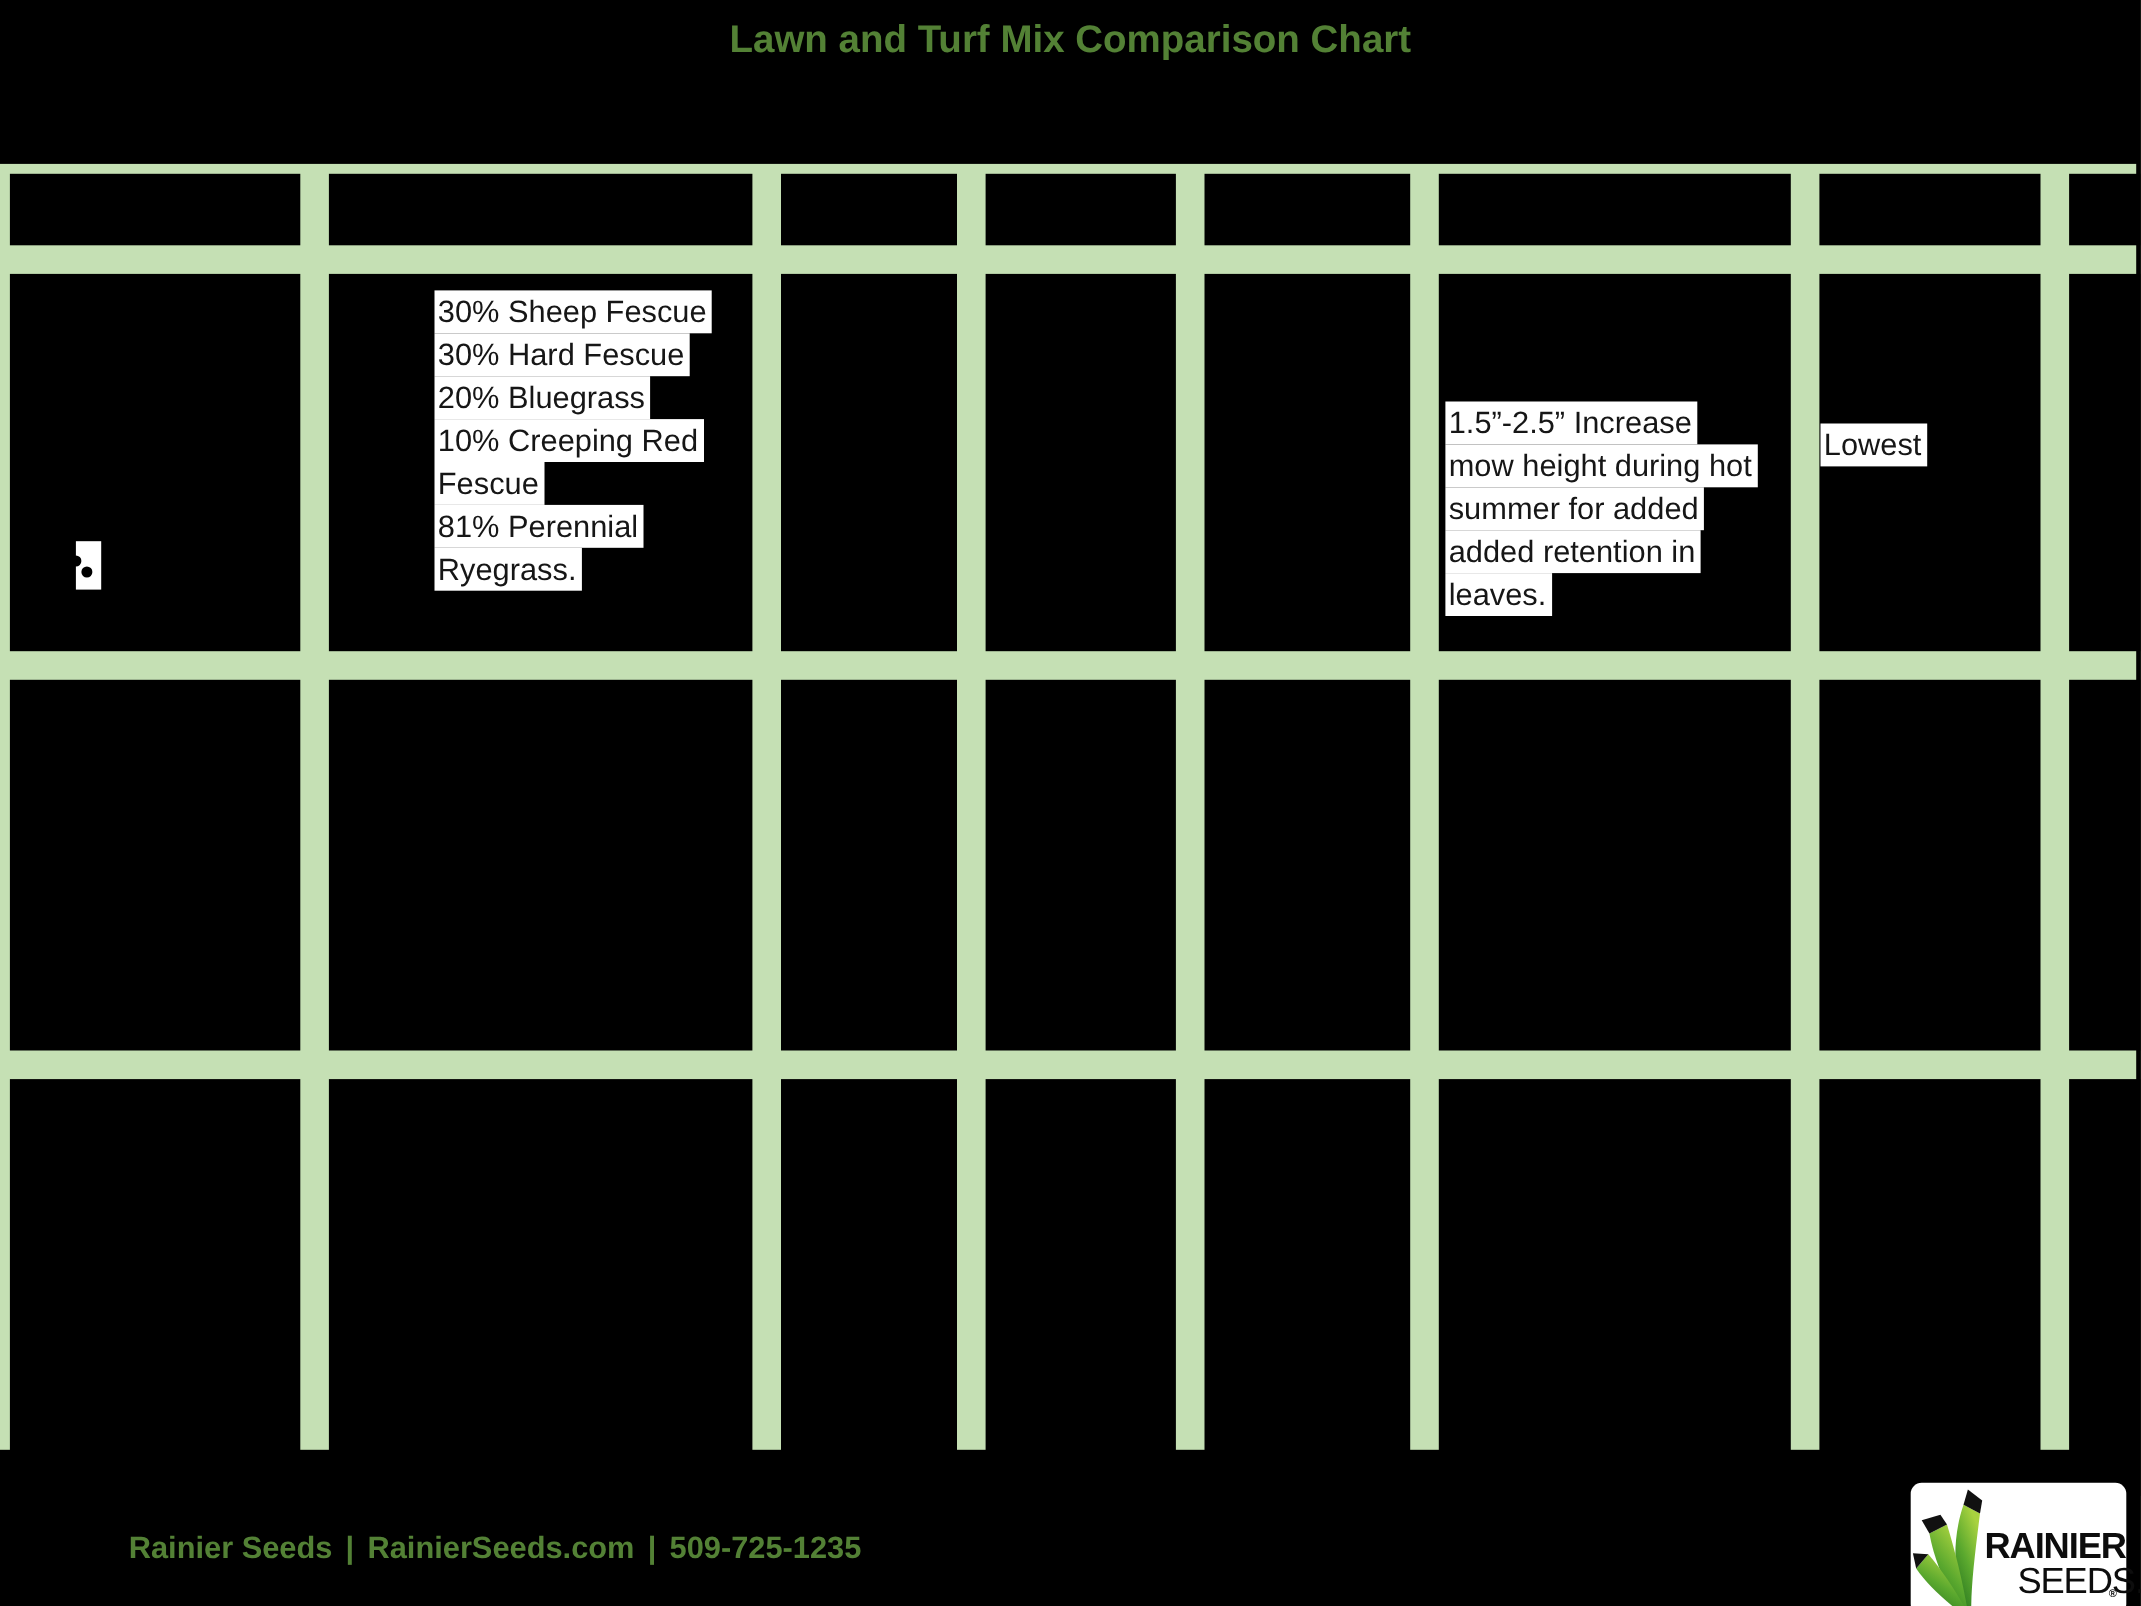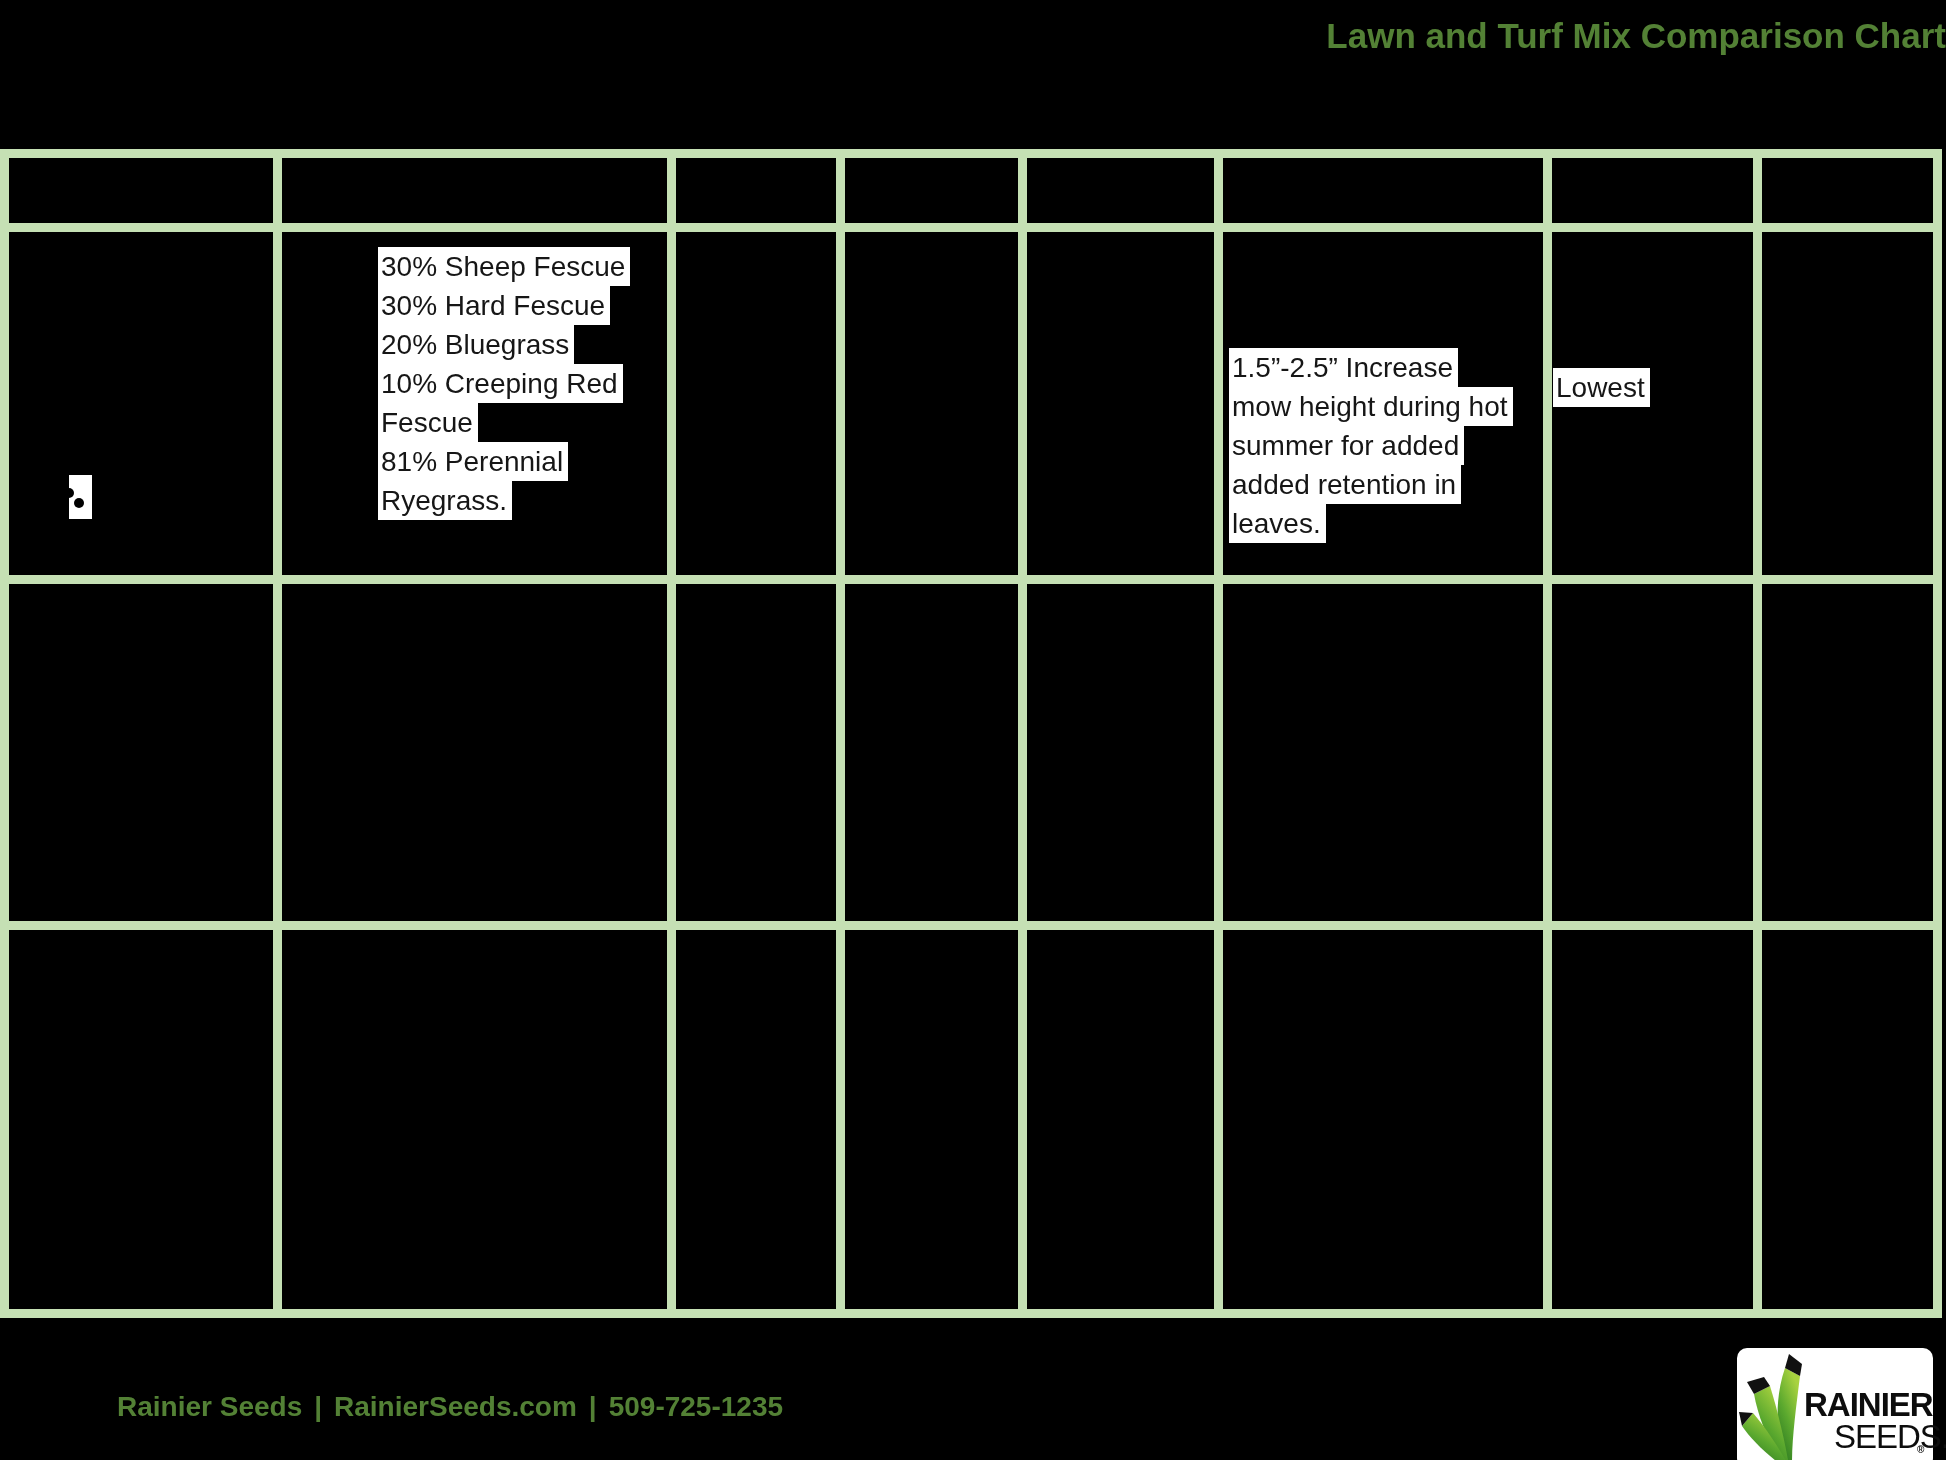--- a/index.html
+++ b/index.html
@@ -2,28 +2,28 @@
 <html><head>
 <meta charset="utf-8">
 <style>
   html,body{margin:0;padding:0;background:#000;}
   #page{
     position:relative;width:1946px;height:1460px;background:#000000;
     font-family:"Liberation Sans",sans-serif;overflow:hidden;
   }
   
   .title{
-    position:absolute;top:16px;left:0;width:100%;text-align:right;
+    position:absolute;top:16px;left:0;width:100%;text-align:center;
     color:#538135;font-size:35px;font-weight:bold;letter-spacing:0px;
   }
   
   .grid{
     position:absolute;left:0;top:149px;width:1942px;height:1169px;
     background:#c5e0b4;box-sizing:border-box;padding:9px;
-    display:grid;gap:9px;
+    display:grid;gap:26px;
     grid-template-columns:264px 385px 160px 173px 187px 320px 201px 171px;
     grid-template-rows:65px 343px 337px 379px;
   }
   .cell{background:#000000;position:relative;}
   
   .hl-block{position:absolute;}
   .hl-line{
     display:table;background:#ffffff;color:#161616;
     font-size:28px;line-height:39px;height:39px;white-space:nowrap;
     padding:0 5px 0 3px;

